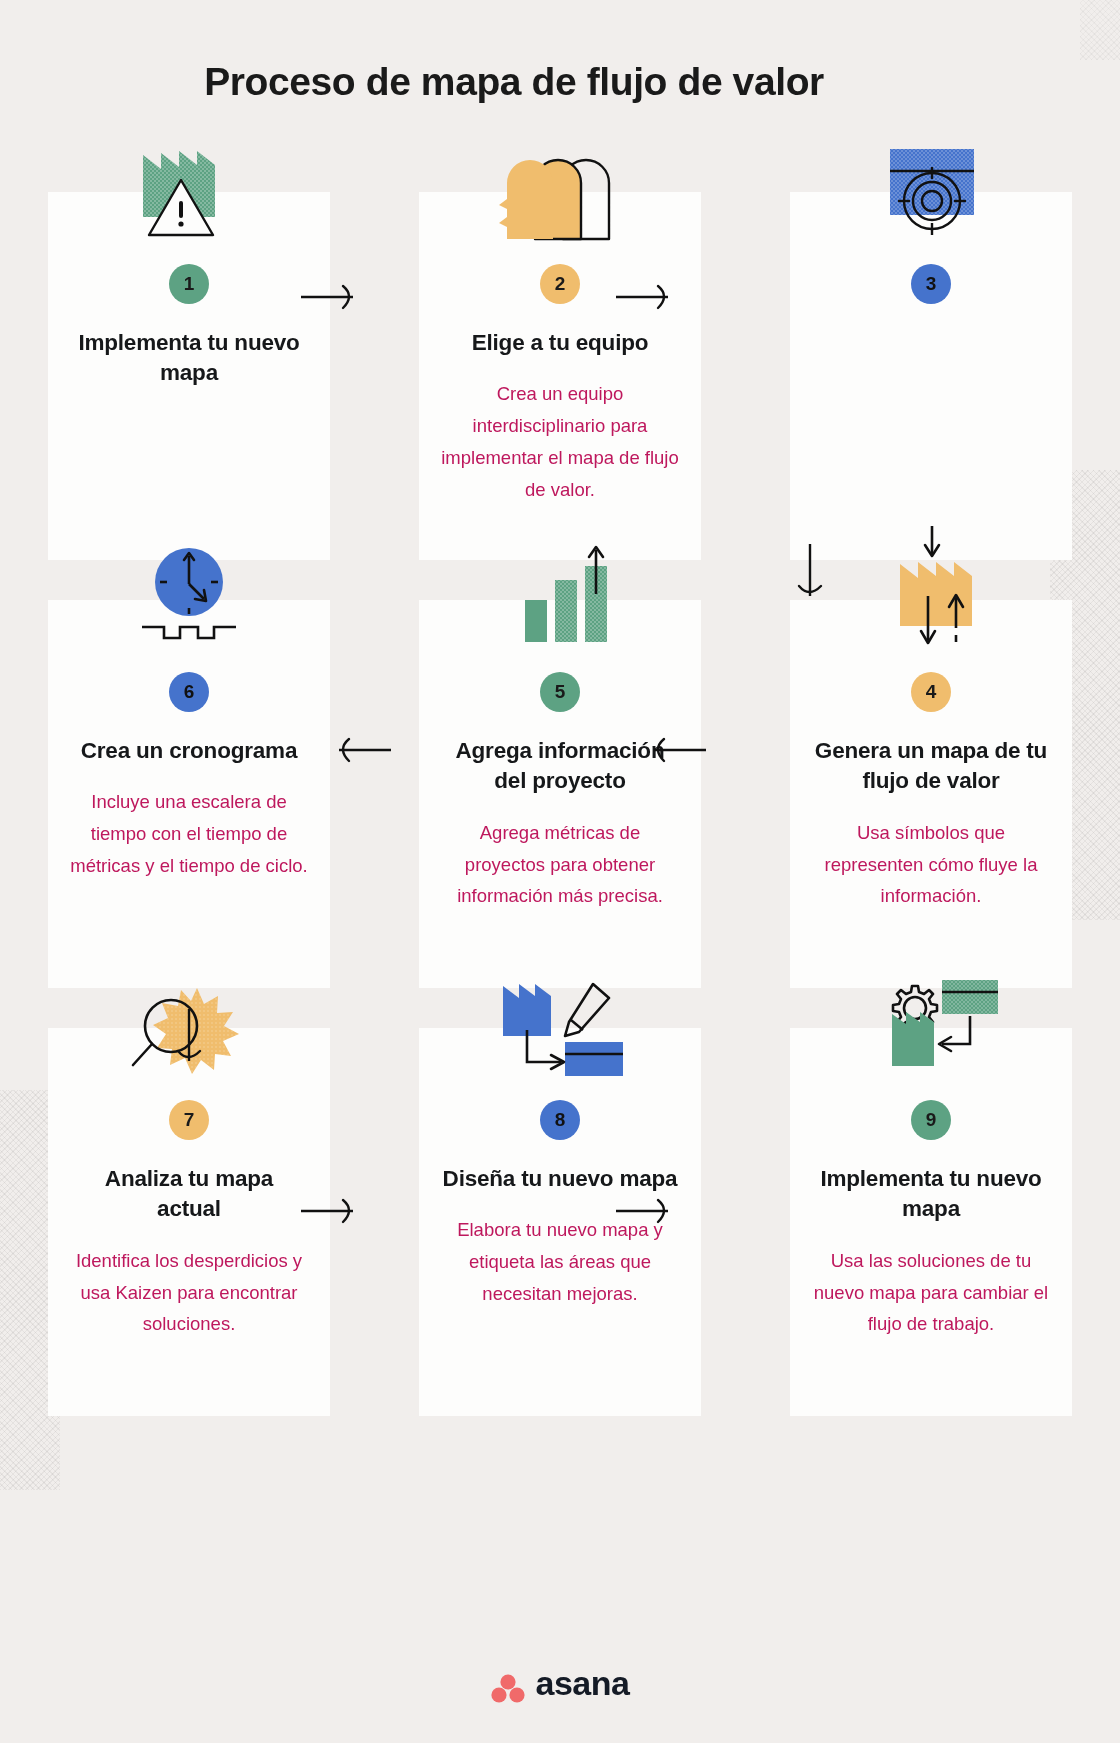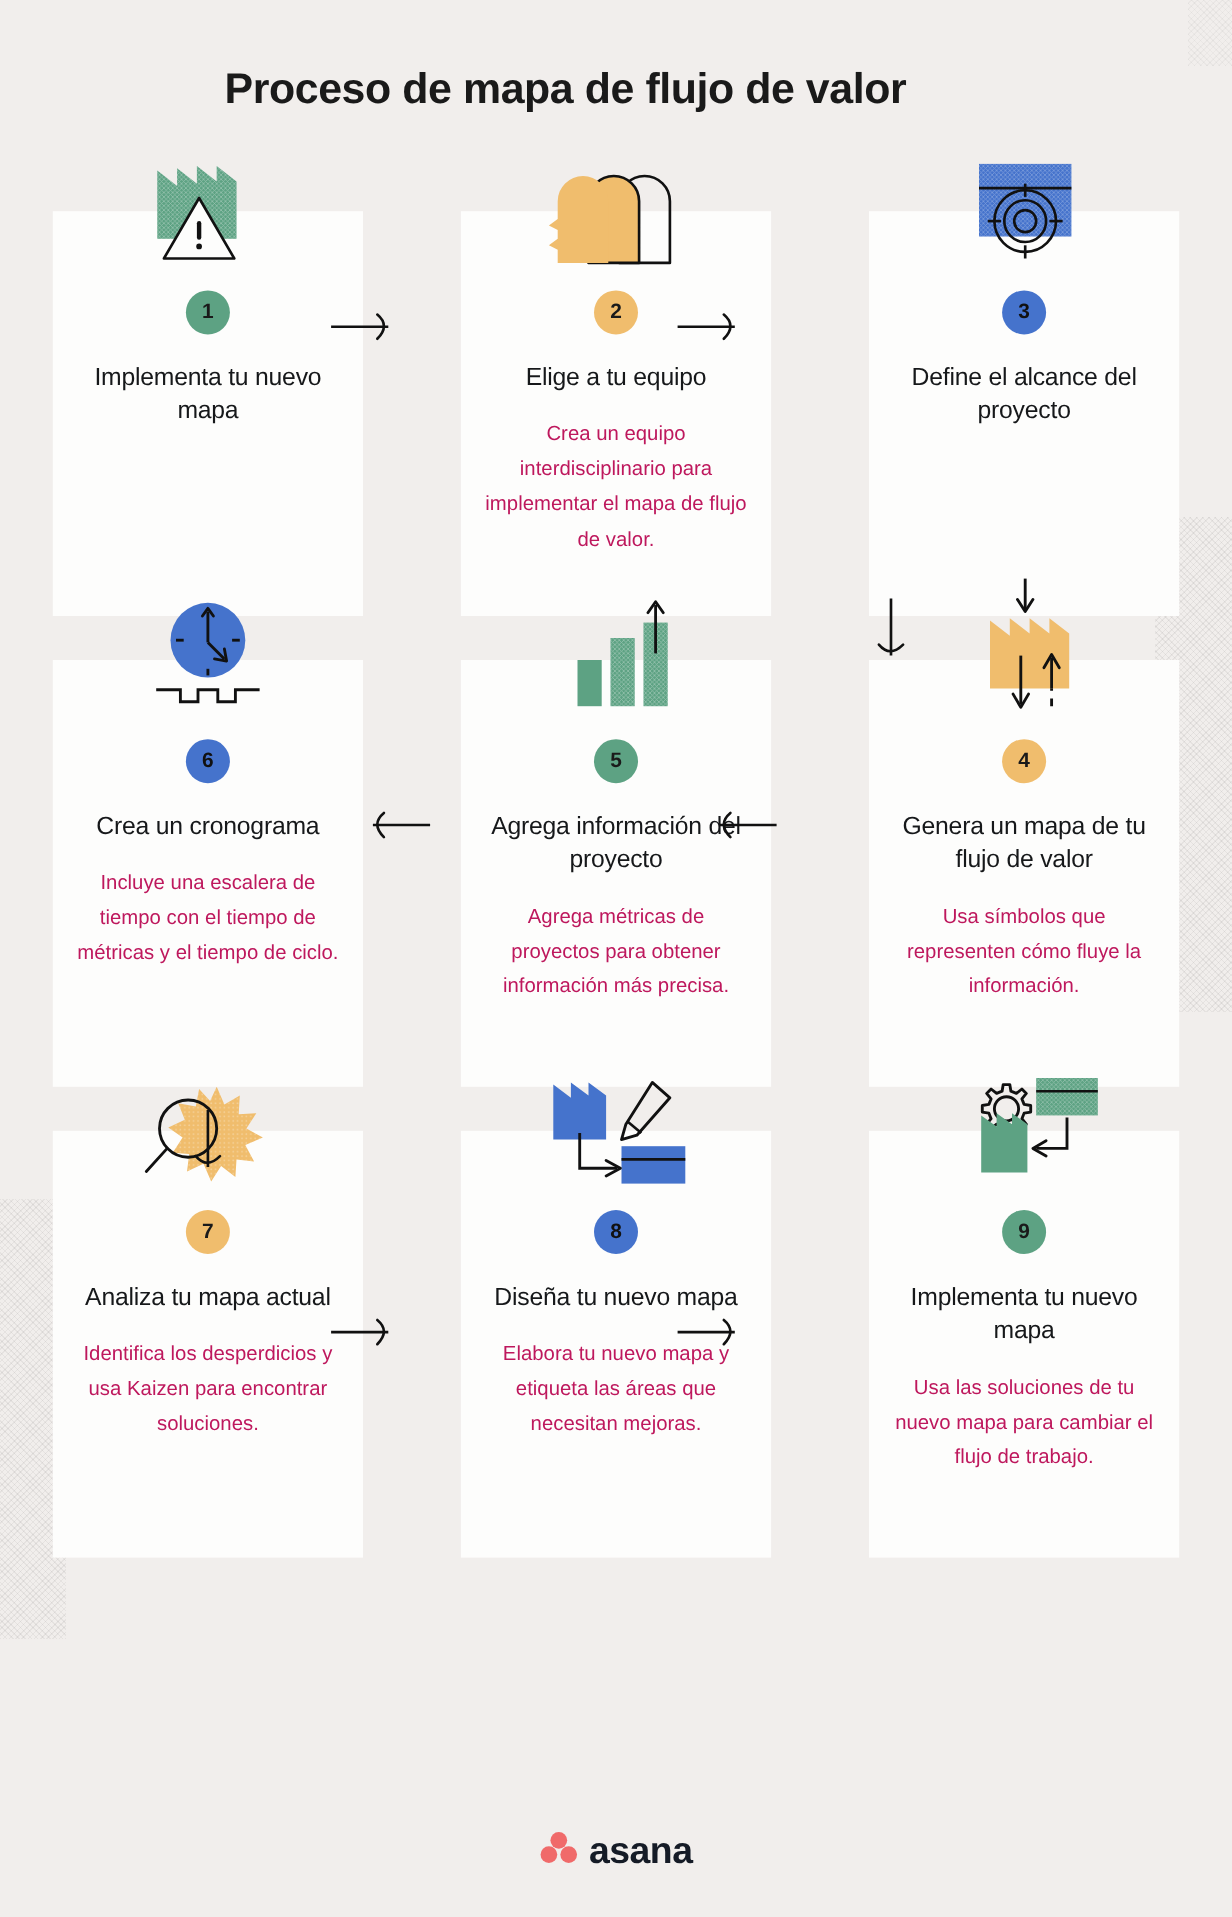--- a/index.html
+++ b/index.html
@@ -79,21 +79,21 @@
     font-size: 19px; font-weight: 600;
     color: #1a1a1a;
     margin: 0 auto 24px;
   }
   .badge.green  { background: #5da283; }
   .badge.orange { background: #f0bd6d; }
   .badge.blue   { background: #4573cc; color:#111; }
 
   .card h2 {
     font-size: 22.5px;
-    font-weight: 400;
+    font-weight: 700;
     line-height: 1.35;
     color: #16181a;
     margin-bottom: 20px;
     letter-spacing: -0.2px;
   }
   .card p {
     font-size: 18.5px;
     line-height: 1.72;
     color: #be185d;
     font-weight: 400;
@@ -102,21 +102,21 @@
   
   .arr {
     position: absolute;
     pointer-events: none;
   }
   .arr svg { display:block; }
 
   .footer {
     position: absolute;
     bottom: 40px; left: 0; width: 1120px;
-    display: flex; align-items: flex-start; justify-content: center;
+    display: flex; align-items: flex-end; justify-content: center;
     gap: 11px;
   }
   .asana-mark { width: 34px; height: 30px; }
   .asana-word { font-size: 34px; font-weight: 700; color:#151b26; letter-spacing:-0.5px; }
 </style>
 </head>
 <body>
 
 <div class="page">
 
@@ -176,21 +176,20 @@
             <circle cx="66" cy="62" r="28" fill="none" stroke="#111" stroke-width="2.4"></circle>
             <circle cx="66" cy="62" r="19" fill="none" stroke="#111" stroke-width="2.4"></circle>
             <circle cx="66" cy="62" r="10" fill="none" stroke="#111" stroke-width="2.4"></circle>
             <line x1="66" y1="28" x2="66" y2="40" stroke="#111" stroke-width="2.4"></line>
             <line x1="66" y1="84" x2="66" y2="96" stroke="#111" stroke-width="2.4"></line>
             <line x1="32" y1="62" x2="44" y2="62" stroke="#111" stroke-width="2.4"></line>
             <line x1="88" y1="62" x2="100" y2="62" stroke="#111" stroke-width="2.4"></line>
           </svg>
         </div>
         <div class="badge blue">3</div>
-        <h2>Define el alcance del proyecto</h2>
       </div>
     </div>
 
     <div class="row row-2">
 
       <div class="card">
         <div class="icon-wrap">
           <svg width="130" height="110" viewBox="0 0 130 110">
             <circle cx="65" cy="40" r="34" fill="#4573cc"></circle>
             <line x1="65" y1="42" x2="65" y2="14" stroke="#111" stroke-width="2.6"></line>

